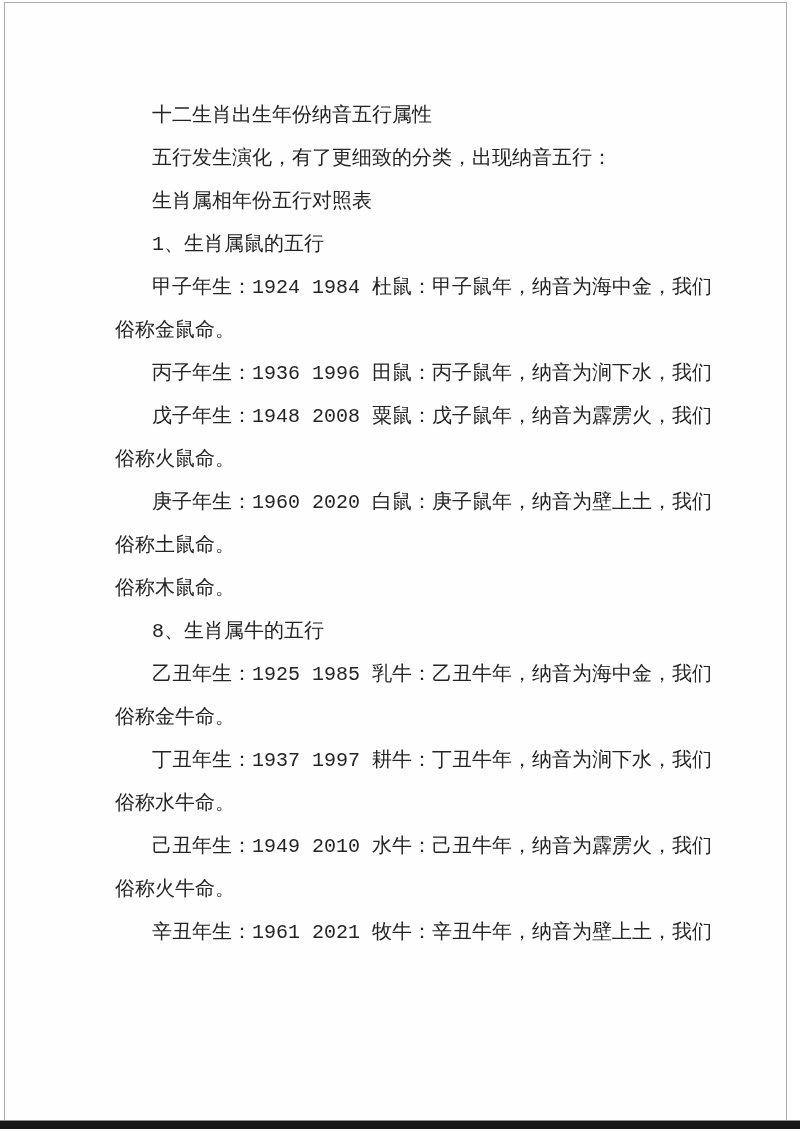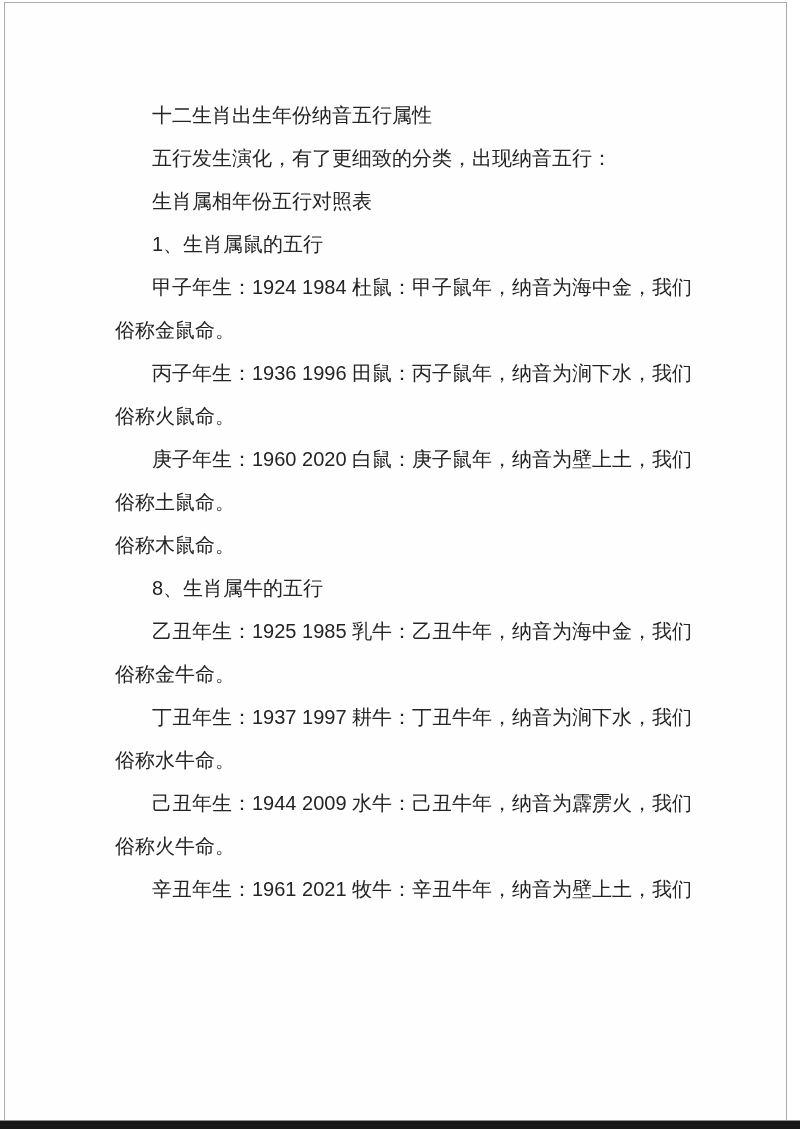--- a/index.html
+++ b/index.html
@@ -42,20 +42,21 @@
     width: 600px;
     color: #242424;
     font-size: 20px;
     line-height: 43px;
     font-weight: 400;
   }
   .content p {
     margin: 0;
     padding: 0;
     white-space: nowrap;
+    font-family: Liberation Mono, monospace;
   }
   .content p.indent {
     text-indent: 37px;
   }
 </style>
 </head>
 <body>
 
 <div>
   <div class="frame"></div>
@@ -64,28 +65,29 @@
   <div class="content">
     <p class="indent">十二生肖出生年份纳音五行属性</p>
     <p class="indent">五行发生演化，有了更细致的分类，出现纳音五行：</p>
     <p class="indent">生肖属相年份五行对照表</p>
 
     <p class="indent">1、生肖属鼠的五行</p>
 
     <p class="indent">甲子年生：1924 1984 杜鼠：甲子鼠年，纳音为海中金，我们</p>
     <p>俗称金鼠命。</p>
     <p class="indent">丙子年生：1936 1996 田鼠：丙子鼠年，纳音为涧下水，我们</p>
+    <p class="indent">戊子年生：1948 2008 粟鼠：戊子鼠年，纳音为霹雳火，我们</p>
     <p>俗称火鼠命。</p>
     <p class="indent">庚子年生：1960 2020 白鼠：庚子鼠年，纳音为壁上土，我们</p>
     <p>俗称土鼠命。</p>
     <p>俗称木鼠命。</p>
 
     <p class="indent">8、生肖属牛的五行</p>
 
     <p class="indent">乙丑年生：1925 1985 乳牛：乙丑牛年，纳音为海中金，我们</p>
     <p>俗称金牛命。</p>
     <p class="indent">丁丑年生：1937 1997 耕牛：丁丑牛年，纳音为涧下水，我们</p>
     <p>俗称水牛命。</p>
-    <p class="indent">己丑年生：1944 2009 水牛：己丑牛年，纳音为霹雳火，我们</p>
+    <p class="indent">己丑年生：1949 2010 水牛：己丑牛年，纳音为霹雳火，我们</p>
     <p>俗称火牛命。</p>
     <p class="indent">辛丑年生：1961 2021 牧牛：辛丑牛年，纳音为壁上土，我们</p>
   </div>
 </div>
 
 </body></html>

